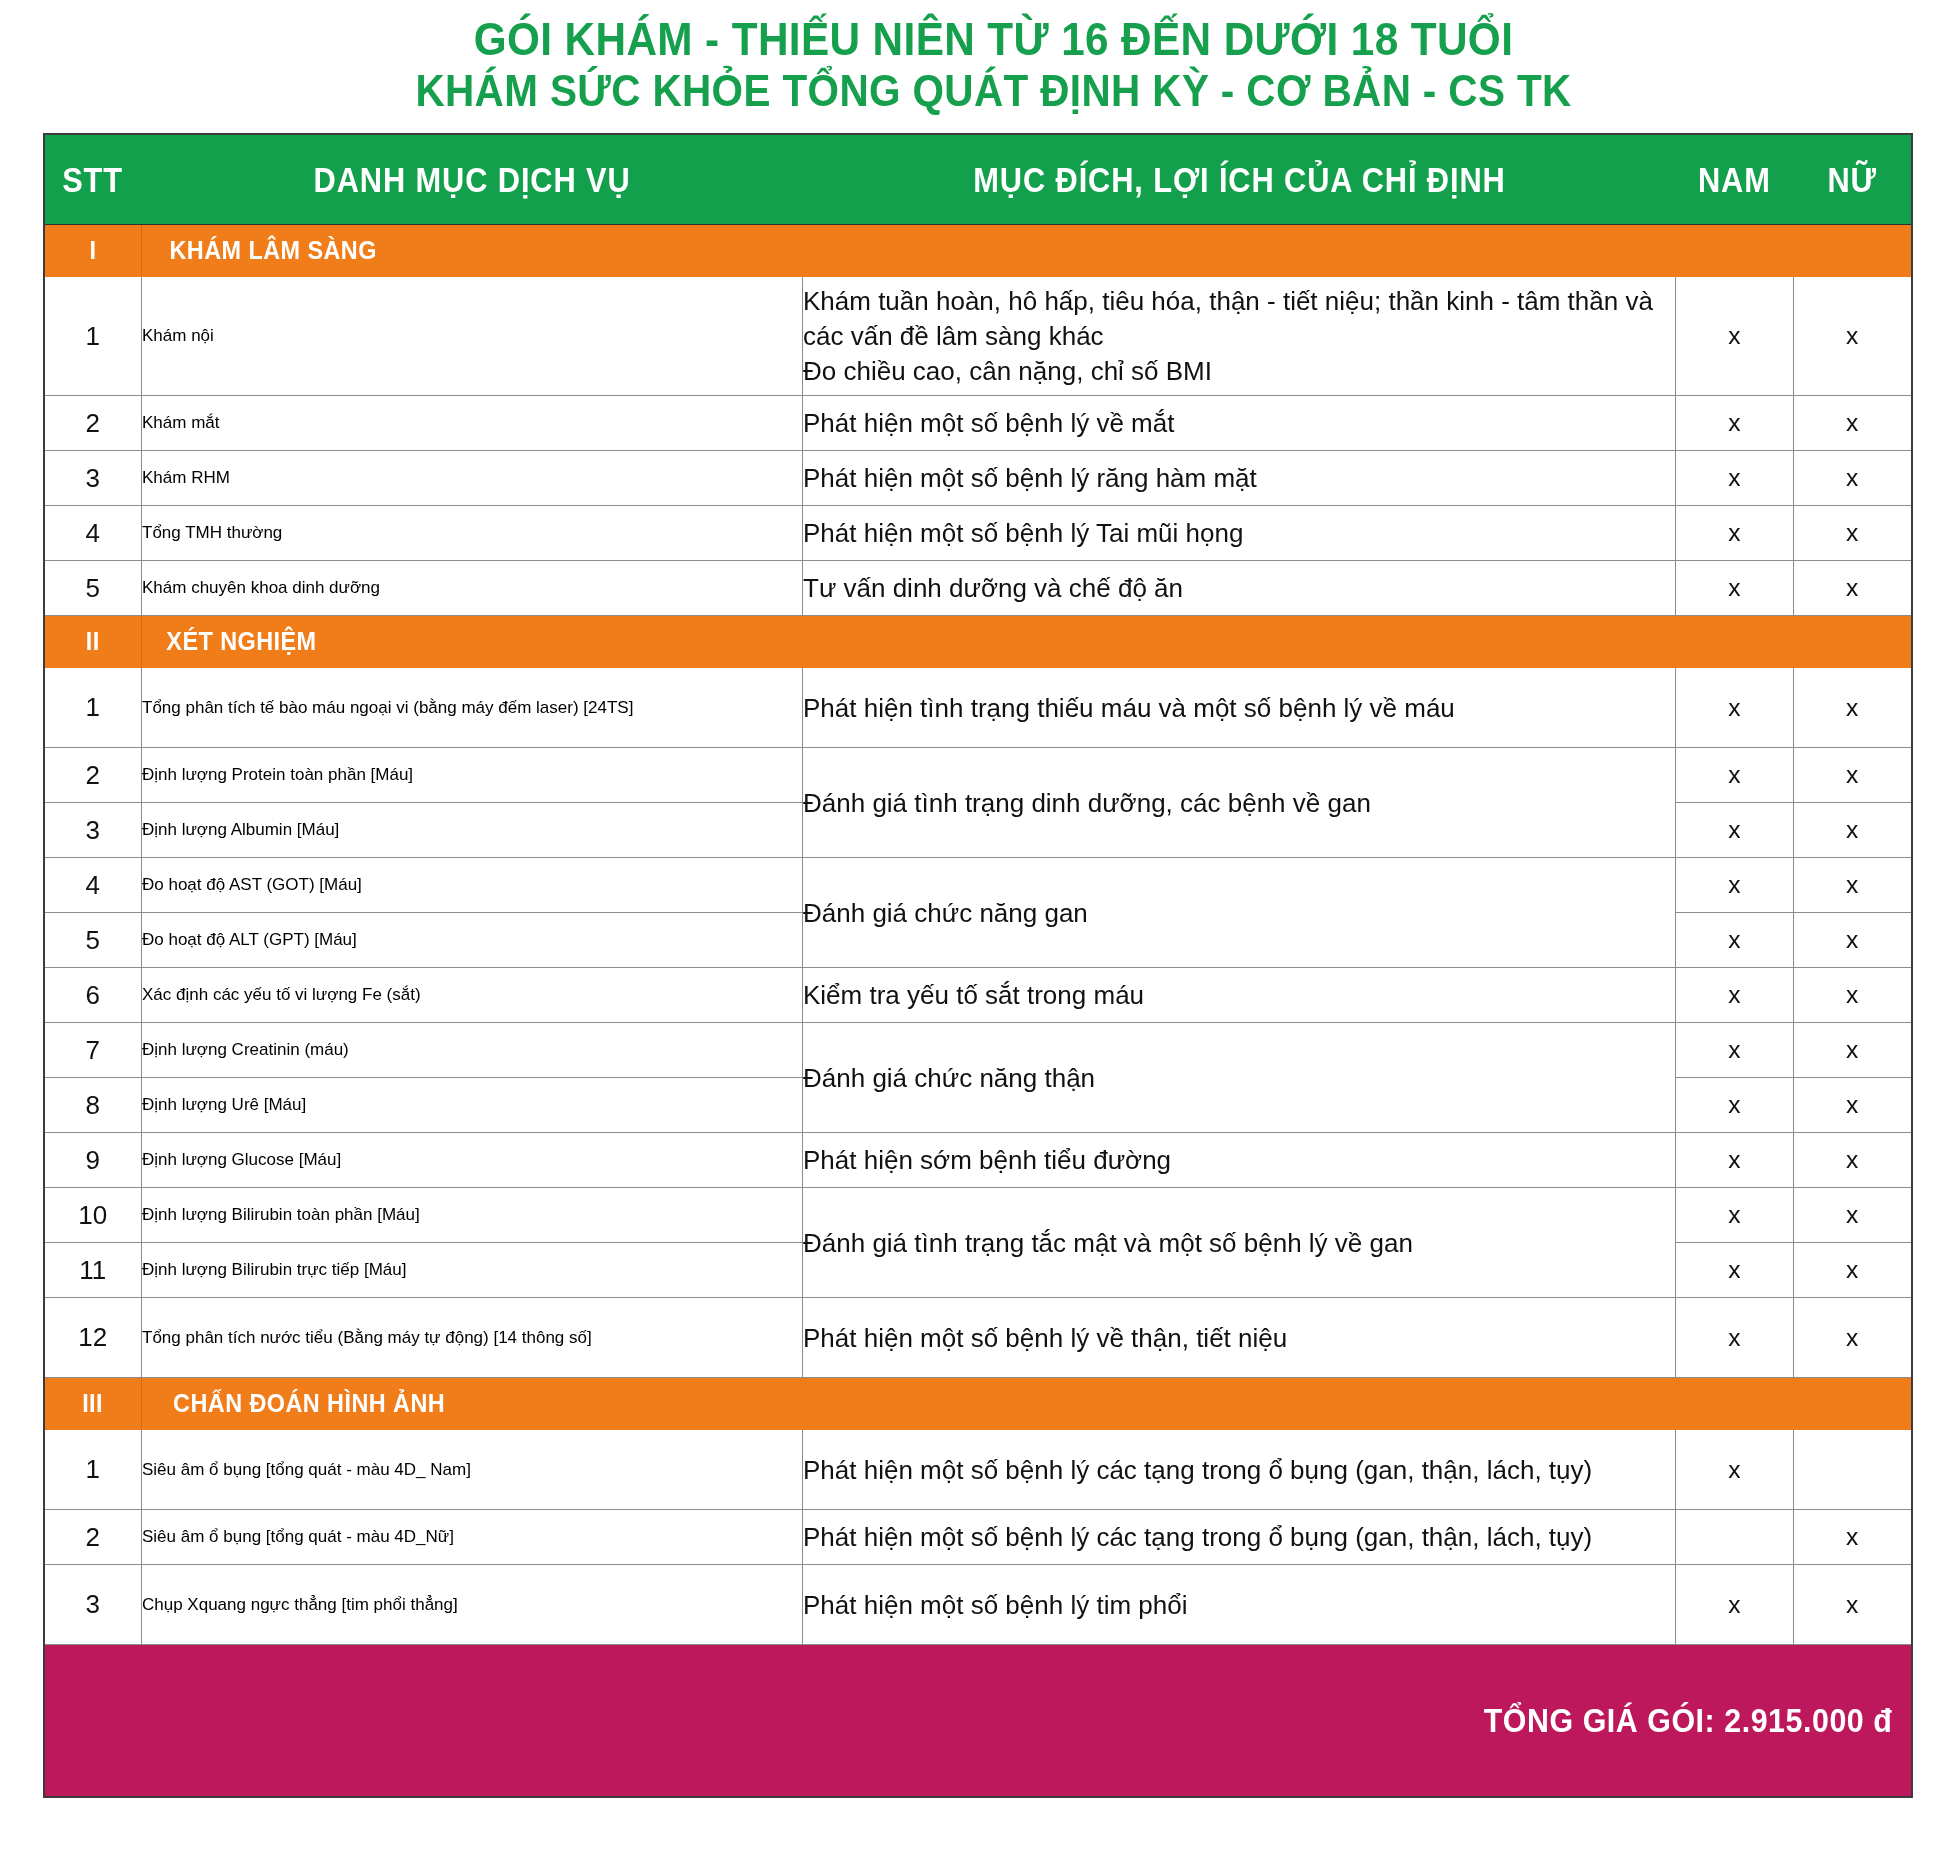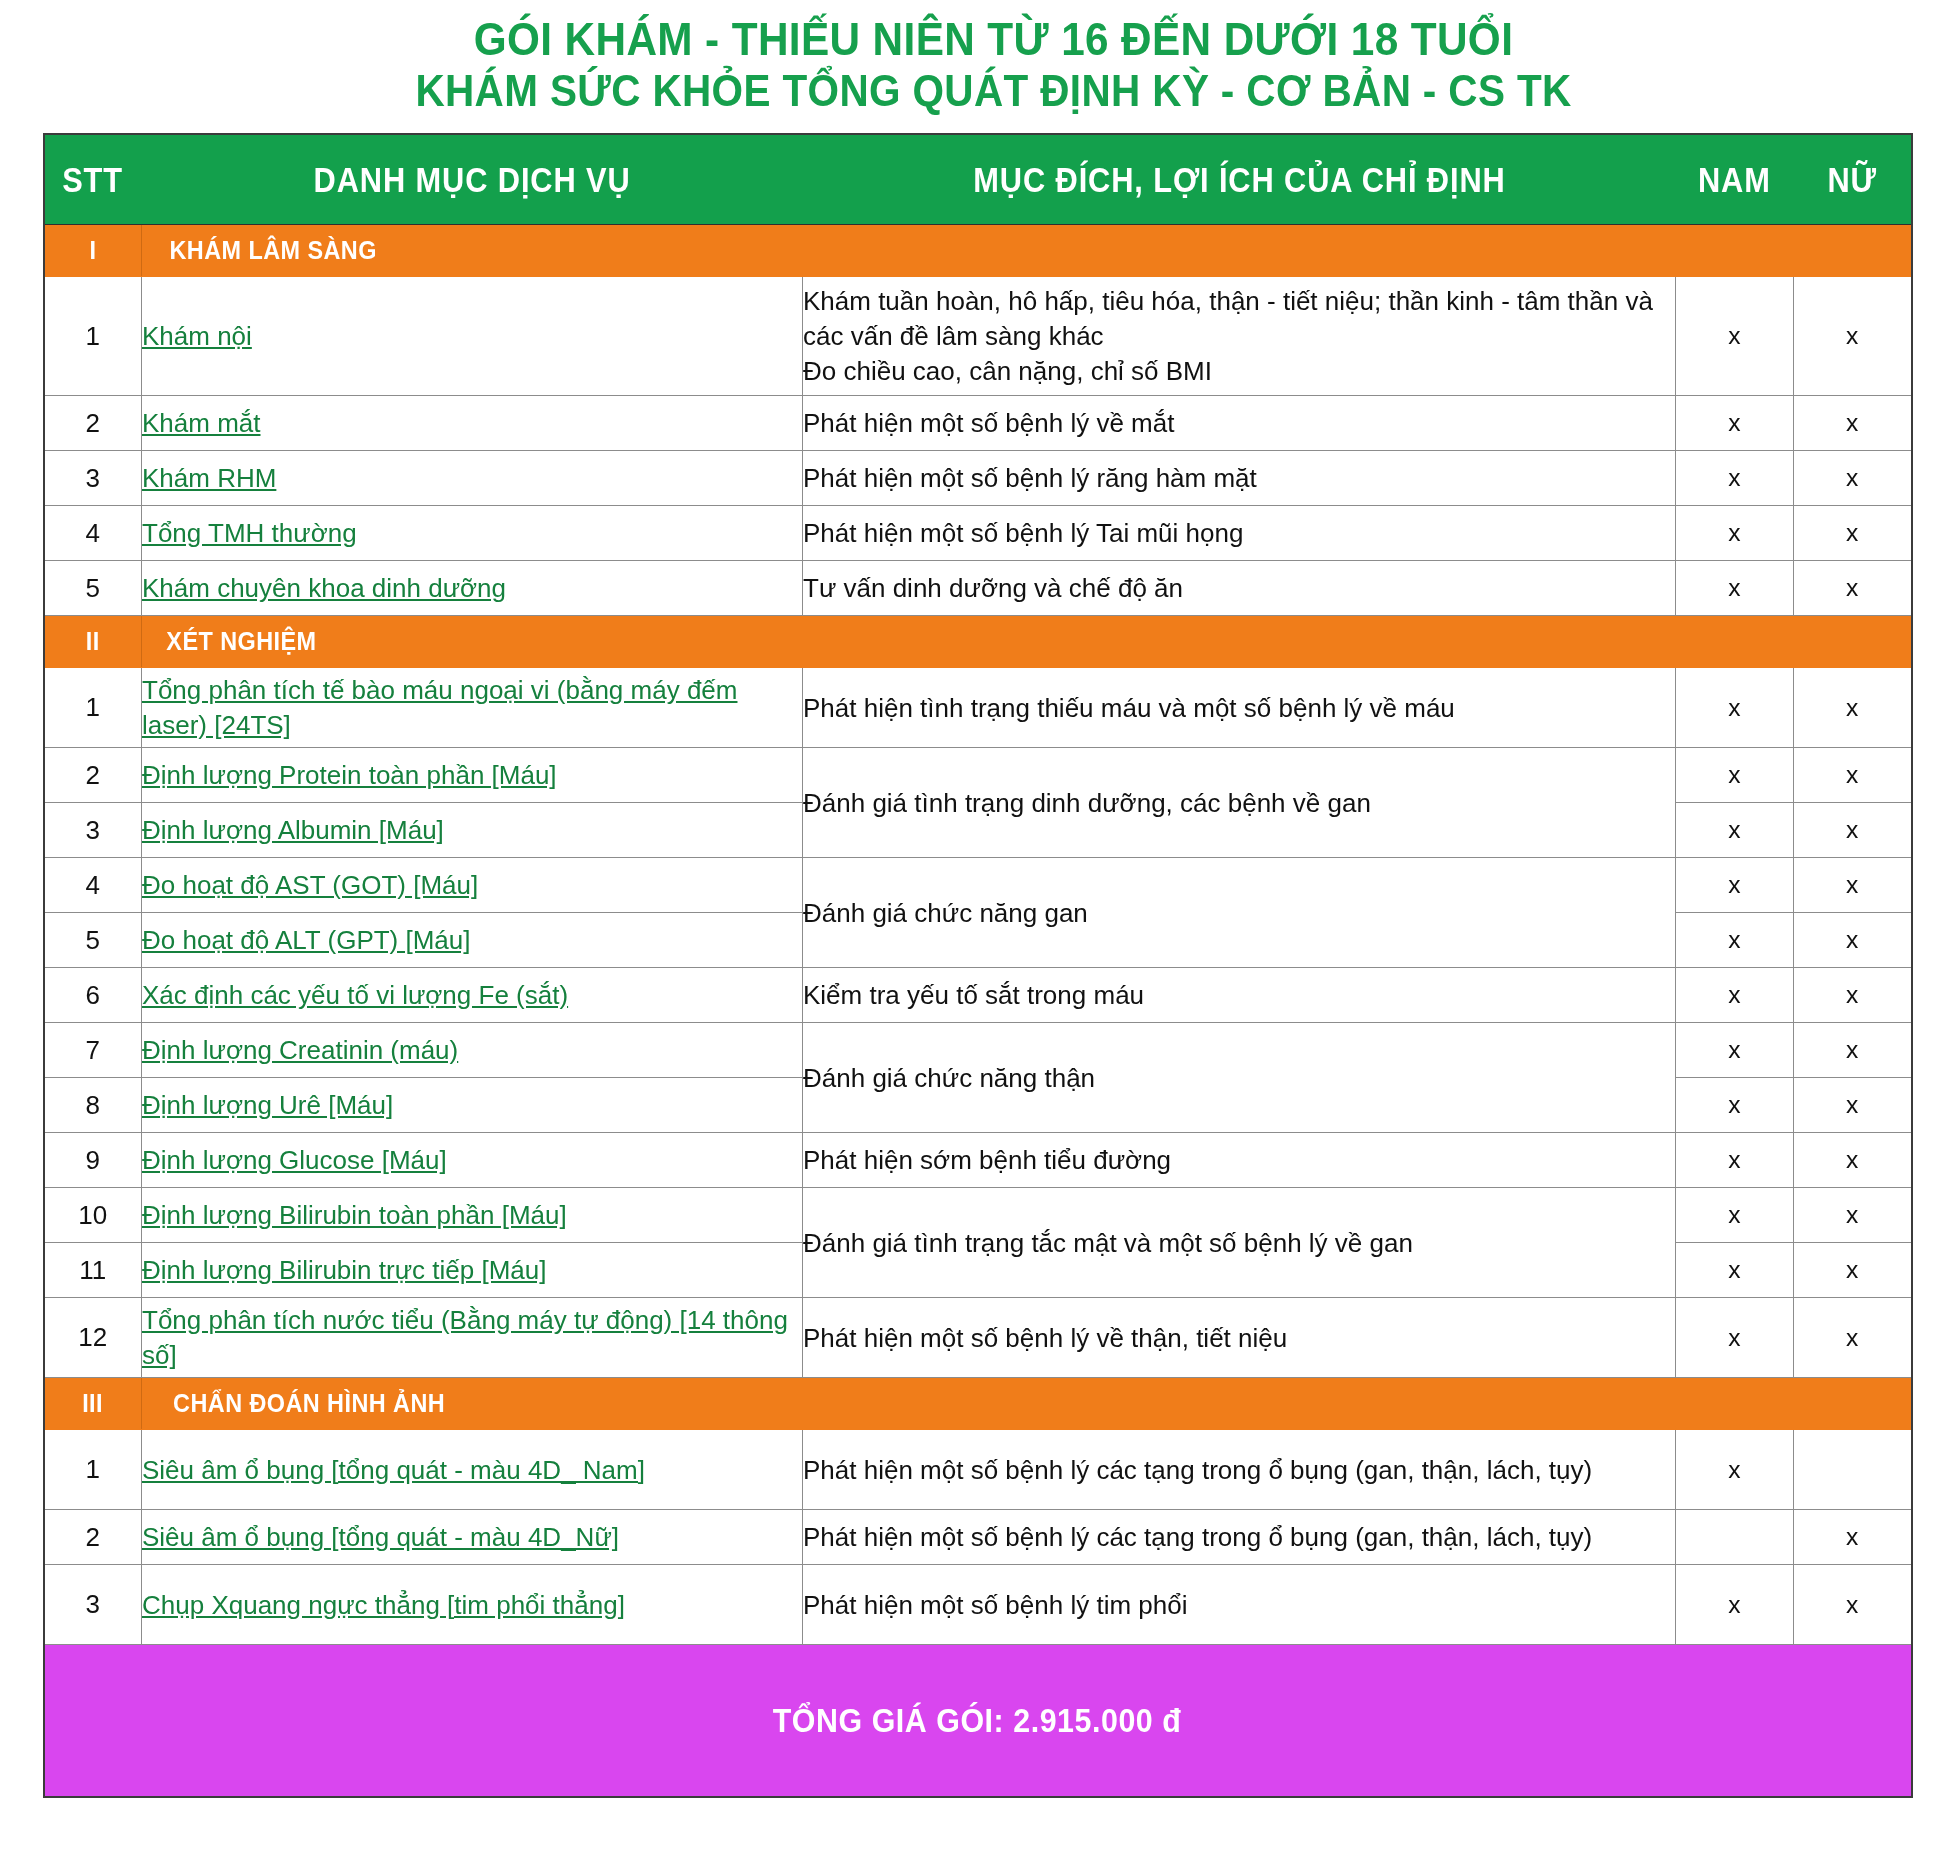--- a/index.html
+++ b/index.html
@@ -101,47 +101,46 @@
   tr.section td .sec-txt { display:inline-block; transform: scaleX(0.9); }
   tr.section td.blank { background: #F07D1A; }
 
   
   td.stt {
     text-align: center;
     font-size: 26px;
     color: #111;
   }
   td.name {
-    font-size: 26px;
-    color: #15803d;
+    font-size: 17px;
+    color: #000000;
     padding: 8px 11px 8px 17.5px;
     line-height: 1.34;
-    text-decoration: underline;
   }
   td.desc {
     font-size: 26px;
     color: #111;
     padding: 8px 11px 8px 14.3px;
     line-height: 1.34;
   }
   td.mark {
     text-align: center;
     font-size: 24.6px;
     color: #111;
   }
 
   tr.r-tall td { height: 118px; }
   tr.r-std  td { height: 54px;  }
   tr.r-mid  td { height: 79px; }
 
   
   tr.total td {
-    background: #d946ef;
+    background: #be185d;
     color: #ffffff;
-    text-align: center;
+    text-align: right;
     font-weight: bold;
     font-size: 33px;
     letter-spacing: 0.6px;
     height: 151px;
     border: 0.8px solid #16A04D;
   }
   tr.total td .tot-txt { display:inline-block; transform: scaleX(0.92); }
 </style>
 </head>
 <body>

